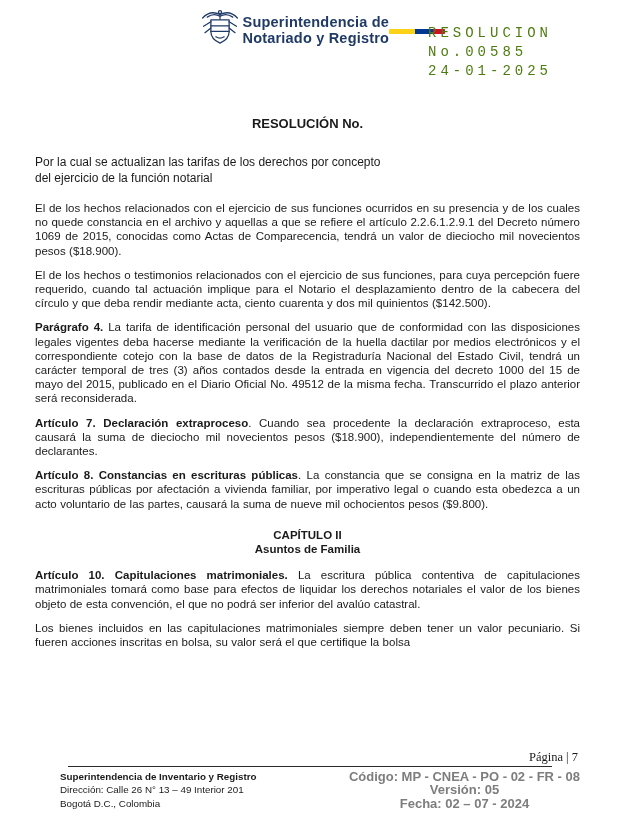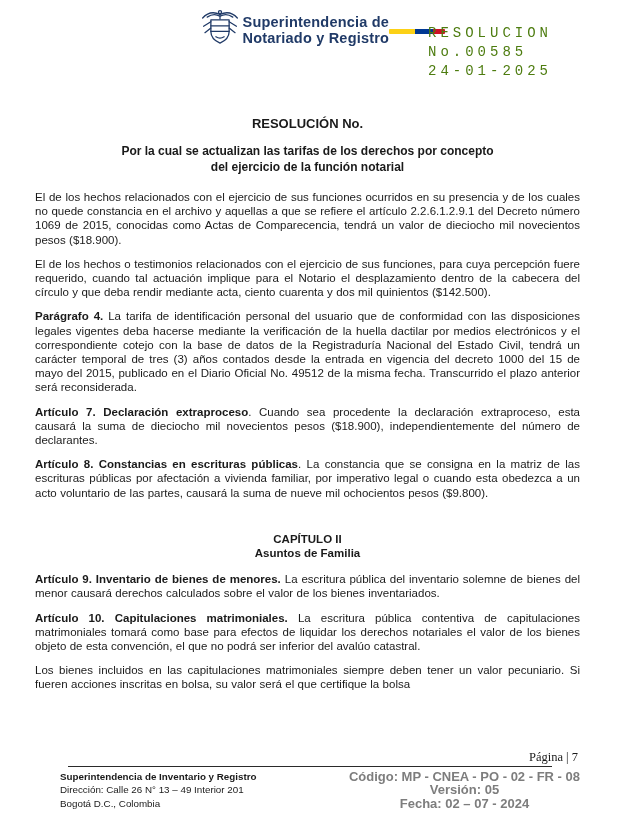--- a/index.html
+++ b/index.html
@@ -60,43 +60,41 @@
   
   .content { padding: 0 59px 0 35px; }
 
   .doc-title {
     margin-top: 14px;
     text-align: center;
     font-weight: bold;
     font-size: 13px;
   }
   .doc-subtitle {
-    margin-top: 13px;
-    text-align: center;
+    margin-top: 24px;
     font-size: 12px;
     line-height: 15.5px;
-    font-weight: bold;
   }
 
   .body-text { margin-top: 15px; }
   .para {
     font-size: 11.5px;
     line-height: 14.2px;
     text-align: justify;
     margin-bottom: 10px;
     word-spacing: 0.2px;
   }
   .para b { font-weight: bold; }
 
   .chapter {
     text-align: center;
     font-weight: bold;
     font-size: 11.5px;
     line-height: 14.2px;
-    margin: 32px 0 12px 0;
+    margin: 17px 0 12px 0;
   }
 
   
   .footer {
     position: absolute;
     left: 60px; right: 59px; bottom: 9px;
   }
   .pagina {
     text-align: right;
     font-family: "Liberation Serif", serif;
@@ -178,21 +176,20 @@
 
       <p class="para"><b>Artículo 7. Declaración extraproceso</b><span>. Cuando sea procedente la declaración extraproceso, esta causará la suma de dieciocho mil novecientos pesos ($18.900), independientemente del número de declarantes.</span></p>
 
       <p class="para"><b>Artículo 8. Constancias en escrituras públicas</b><span>. La constancia que se consigna en la matriz de las escrituras públicas por afectación a vivienda familiar, por imperativo legal o cuando esta obedezca a un acto voluntario de las partes, causará la suma de nueve mil ochocientos pesos ($9.800).</span></p>
 
       <div class="chapter">
         <div>CAPÍTULO II</div>
         <div>Asuntos de Familia</div>
       </div>
 
-      <p class="para"><b>Artículo 9. Inventario de bienes de menores.</b><span> La escritura pública del inventario solemne de bienes del menor causará derechos calculados sobre el valor de los bienes inventariados.</span></p>
 
       <p class="para"><b>Artículo 10. Capitulaciones matrimoniales.</b><span> La escritura pública contentiva de capitulaciones matrimoniales tomará como base para efectos de liquidar los derechos notariales el valor de los bienes objeto de esta convención, el que no podrá ser inferior del avalúo catastral.</span></p>
 
       <p class="para"><b></b><span>Los bienes incluidos en las capitulaciones matrimoniales siempre deben tener un valor pecuniario. Si fueren acciones inscritas en bolsa, su valor será el que certifique la bolsa</span></p>
     </div>
   </div>
 
   <div class="footer">
     <div class="pagina">Página | 7</div>
     <hr class="footer-rule">

